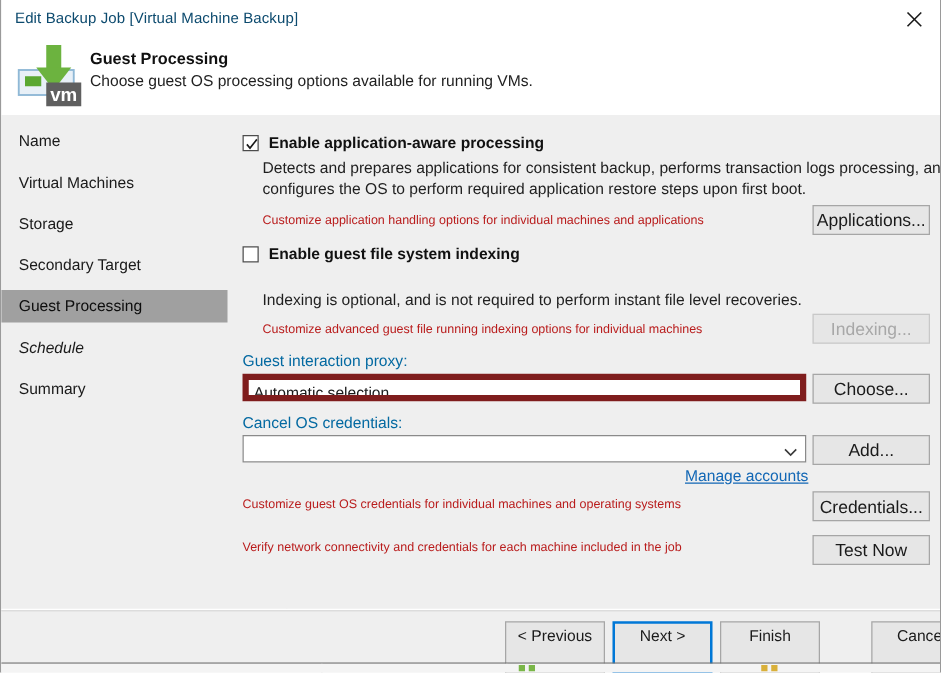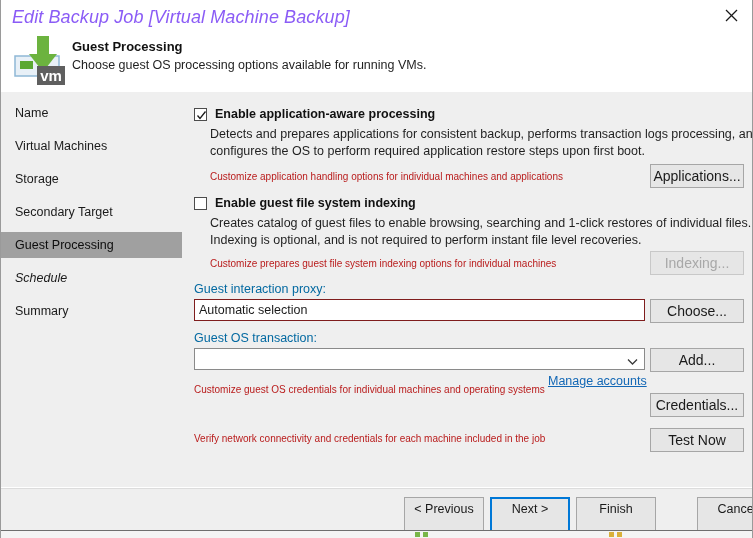--- a/index.html
+++ b/index.html
@@ -31,25 +31,24 @@
     position: absolute;
     left: 0; top: 0;
     width: 753px;
     height: 30px;
     background: #ffffff;
   }
   .titlebar-text {
     position: absolute;
     left: 11px;
     top: 7px;
-    font-size: 18px;
-    color: #8b5cf6;
+    font-size: 12px;
+    color: #0c4a6e;
     white-space: nowrap;
     letter-spacing: 0.1px;
-    font-style: italic;
   }
   .close-btn {
     position: absolute;
     right: 0px;
     top: 0px;
     width: 45px;
     height: 30px;
     display: flex;
     align-items: center;
     justify-content: center;
@@ -196,21 +195,21 @@
   .field-label {
     position: absolute;
     font-size: 12.5px;
     color: #0369a1;
     white-space: nowrap;
   }
   .textbox {
     position: absolute;
     height: 22px;
     background: #ffffff;
-    border: 1px solid #7f1d1d;
+    border: 5px solid #7f1d1d;
     box-sizing: border-box;
     font-size: 12.5px;
     color: #1a1a1a;
     line-height: 20px;
     padding-left: 4px;
     white-space: nowrap;
     overflow: hidden;
   }
   .combo {
     position: absolute;
@@ -374,42 +373,41 @@
       </div>
       <div class="desc" style="left:27px; top:35px;">Detects and prepares applications for consistent backup, performs transaction logs processing, and</div>
       <div class="desc" style="left:27px; top:52px;">configures the OS to perform required application restore steps upon first boot.</div>
       <div class="inline-label" style="left:27px; top:79px;">Customize application handling options for individual machines and applications</div>
       <div class="btn" style="left:467px; top:72px; width:94px;">Applications...</div>
 
       <div class="chk-row" style="top:104px;">
         <span class="checkbox"></span>
         <span class="chk-label">Enable guest file system indexing</span>
       </div>
-      <div class="desc" style="left:27px; top:124px;">Creates catalog of guest files to enable browsing, searching and 1-click restores of individual files.</div>
       <div class="desc" style="left:27px; top:141px;">Indexing is optional, and is not required to perform instant file level recoveries.</div>
-      <div class="inline-label" style="left:27px; top:166px;">Customize prepares guest file system indexing options for individual machines</div>
+      <div class="inline-label" style="left:27px; top:166px;">Customize advanced guest file running indexing options for individual machines</div>
       <div class="btn disabled" style="left:467px; top:159px; width:94px;">Indexing...</div>
 
       <div class="field-label" style="left:11px; top:190px;">Guest interaction proxy:</div>
       <div class="textbox" style="left:11px; top:207px; width:451px;">Automatic selection</div>
       <div class="btn" style="left:467px; top:207px; width:94px;">Choose...</div>
 
-      <div class="field-label" style="left:11px; top:239px;">Guest OS transaction:</div>
+      <div class="field-label" style="left:11px; top:239px;">Cancel OS credentials:</div>
       <div class="combo" style="left:11px; top:256px; width:451px;">
         <span class="combo-value"></span>
         <span class="combo-arrow">
           <svg width="11" height="8" viewBox="0 0 11 8">
             <polyline points="1,1.5 5.5,6 10,1.5" fill="none" stroke="#3a3a3a" stroke-width="1.3"></polyline>
           </svg>
         </span>
       </div>
       <div class="btn" style="left:467px; top:256px; width:94px;">Add...</div>
       <div class="link" style="left:365px; top:282px;">Manage accounts</div>
 
-      <div class="inline-label" style="left:11px; top:292px;">Customize guest OS credentials for individual machines and operating systems</div>
+      <div class="inline-label" style="left:11px; top:306px;">Customize guest OS credentials for individual machines and operating systems</div>
       <div class="btn" style="left:467px; top:301px; width:94px;">Credentials...</div>
 
       <div class="inline-label" style="left:11px; top:341px;">Verify network connectivity and credentials for each machine included in the job</div>
       <div class="btn" style="left:467px; top:336px; width:94px;">Test Now</div>
 
     </div>
 
     <div class="footer">
       <div class="footer-divider"></div>
       <div class="fbtn" style="left:403px;">&lt; Previous</div>

